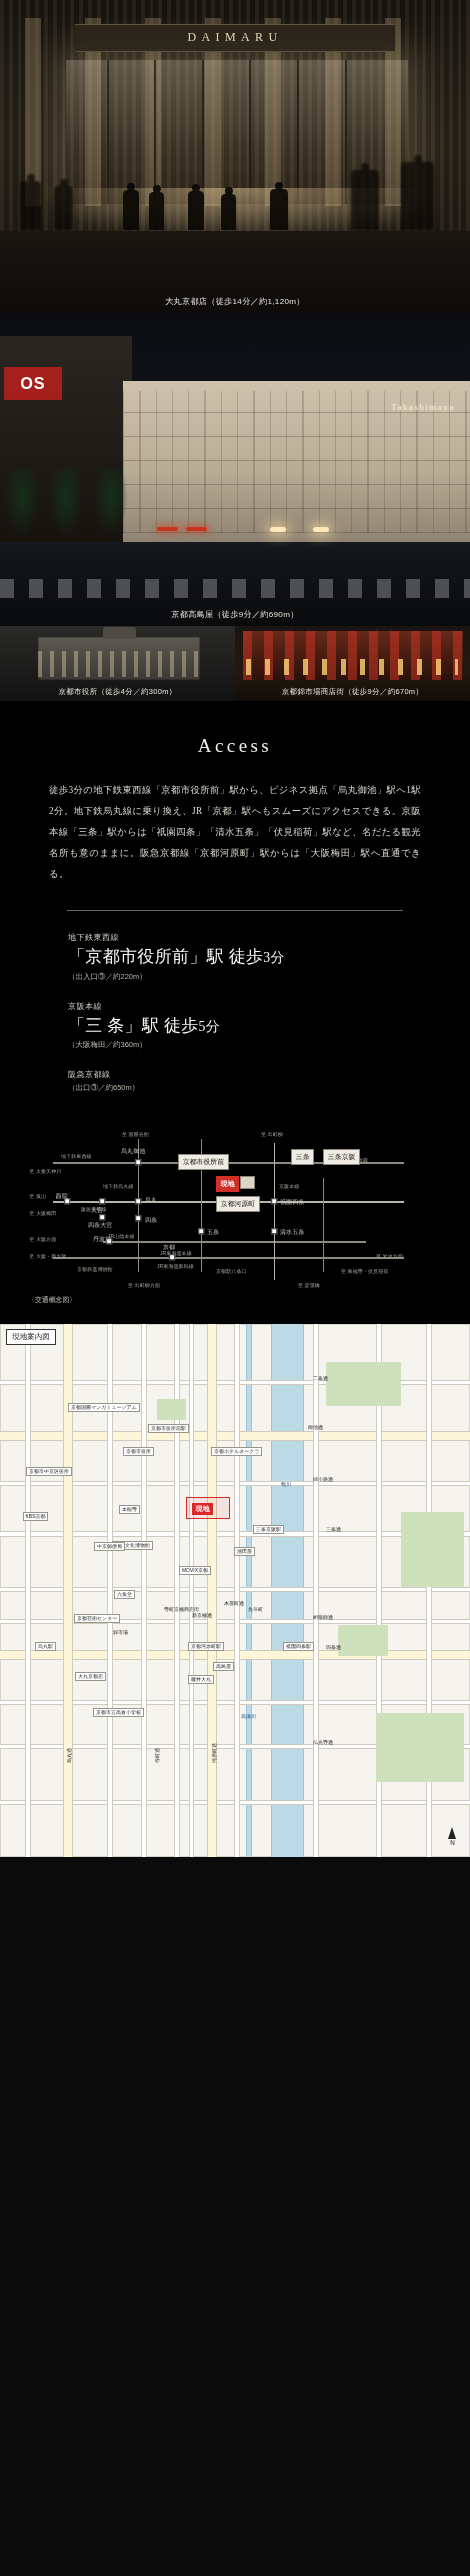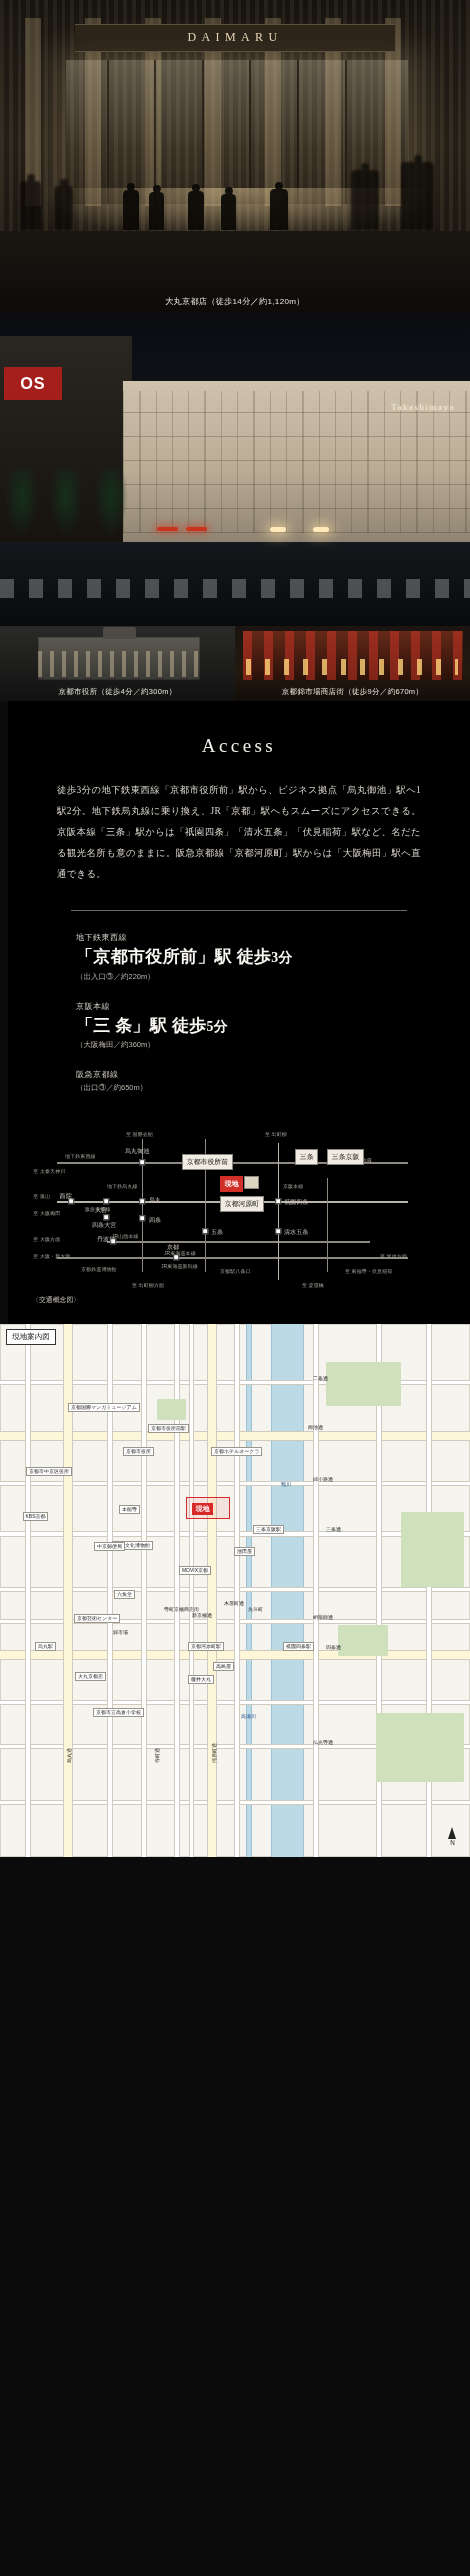--- a/index.html
+++ b/index.html
@@ -189,21 +189,20 @@
     background: repeating-linear-gradient(90deg, rgba(255,212,120,.8) 0 5px, rgba(0,0,0,0) 5px 19px);
     filter: blur(0.4px);
   }
 
   
   .access {
     position: relative;
     background: #000;
     color: #efece5;
     padding: 34px 0 6.3px;
-    margin-left: 8px;
   }
   .access h2 {
     text-align:center;
     font-size: 19px;
     font-weight: normal;
     letter-spacing: .18em;
     color: #f2efe8;
     font-family: "Liberation Serif", serif;
     margin-bottom: 22.6px;
   }
@@ -231,21 +230,20 @@
   .routes { margin: 0 68px 25px; }
   .route { margin-bottom: 19px; }
   .route .line {
     font-size: 8.1px; color: #cfcac1; letter-spacing:.05em;
     margin-bottom: 2.5px;
     font-family:"Liberation Sans",sans-serif;
   }
   .route .station {
     font-size: 17px; color:#fbf9f4; letter-spacing: .02em;
     font-family:"Liberation Serif", serif;
-    font-weight:bold;
   }
   .route .station .walk { font-size: 13.8px; }
   .route .exit {
     font-size: 7.5px; color:#b9b4ab; margin-top: 3.1px;
     font-family:"Liberation Sans",sans-serif;
   }
 
   
   .raildiagram {
     position: relative;
@@ -378,20 +376,21 @@
     <div class="takalogo">Takashimaya</div>
     <div class="roadway"></div>
     <div class="crosswalk"></div>
     <div class="tree" style="left:5px;"></div>
     <div class="tree" style="left:49px;"></div>
     <div class="tree" style="left:94px;"></div>
     <div class="tail" style="left:157px;"></div>
     <div class="tail" style="left:186px;"></div>
     <div class="hl" style="left:270px;"></div>
     <div class="hl" style="left:313px;"></div>
+    <div class="caption">京都高島屋（徒歩9分／約690m）</div>
   </div>
 
   <div class="photo ph3">
     <div class="half h1bg">
       <div class="bldg"></div>
       <div class="win"></div>
       <div class="caption">京都市役所（徒歩4分／約300m）</div>
     </div>
     <div class="half h2bg">
       <div class="arcade"></div>

